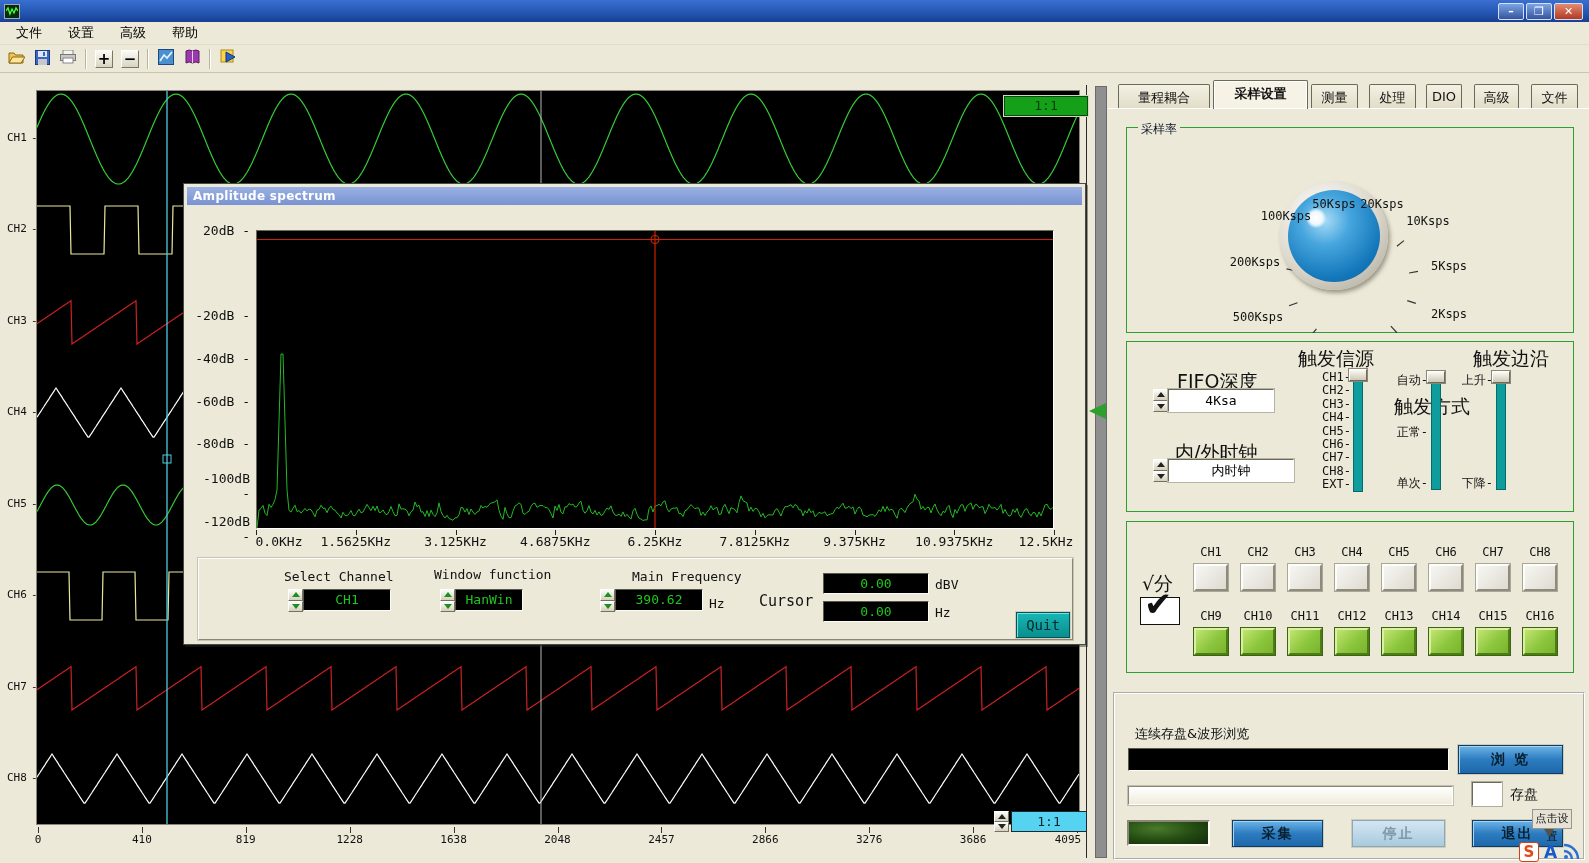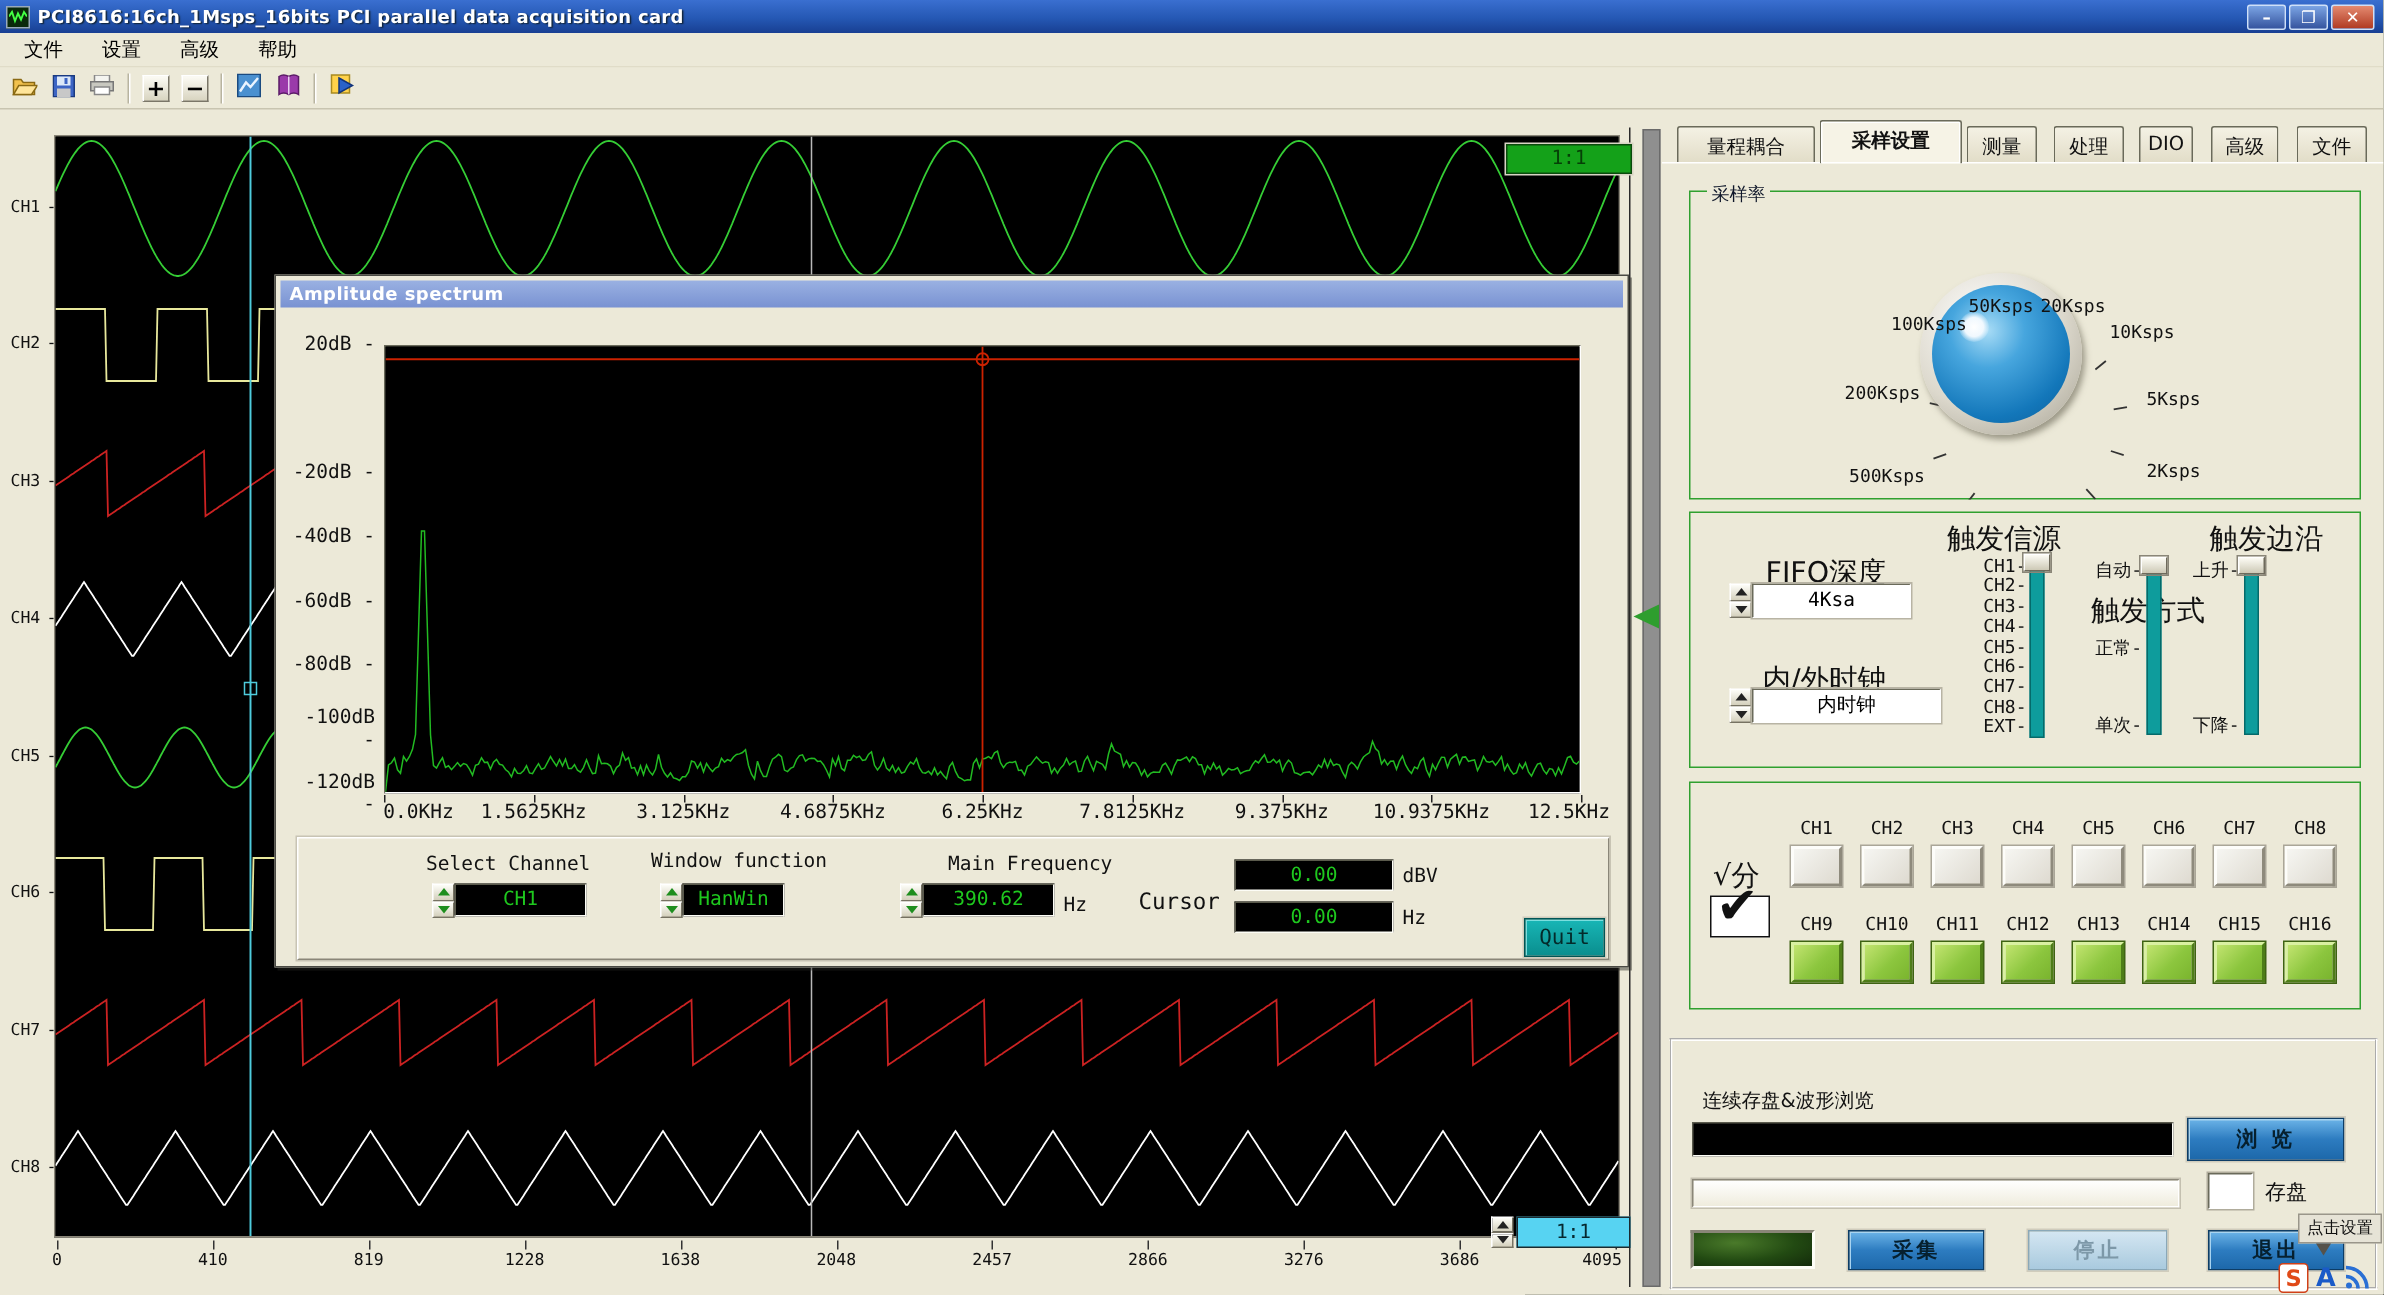--- a/index.html
+++ b/index.html
@@ -144,42 +144,41 @@
   .spec-xtick { position:absolute; top:346px; width:1px; height:5px; background:#222; }
   #spec-ctl { position:absolute; left:14px; top:374px; width:875px; height:82px; border:1px solid;
     border-color:#fff #8a8678 #8a8678 #fff; outline:1px solid #c8c4b4; }
   .spec-label { position:absolute; font-family:"DejaVu Sans Mono",monospace; font-size:13px; color:#111;
     white-space:nowrap; }
   #quit-btn { position:absolute; background:linear-gradient(180deg,#18b6b6,#0a8e8e); border:1px solid #055;
     outline:1px solid #cfccbc; color:#042a2a; font-family:"DejaVu Sans Mono",monospace; font-size:14px;
     display:flex; align-items:center; justify-content:center; box-shadow:inset 1px 1px 0 #7adede; }
 
   
-  #tooltip { position:absolute; left:1532px; top:809px; width:56px; height:20px; background:#e6e3d6;
+  #tooltip { position:absolute; left:1532px; top:809px; width:40px; height:20px; background:#e6e3d6;
     border:1px solid #9a968a; font-size:11px; text-align:center; line-height:18px; color:#111; z-index:50; }
   #tooltip-tail { position:absolute; left:1544px; top:829px; width:0; height:0; z-index:50;
     border-left:5px solid transparent; border-right:5px solid transparent; border-top:8px solid #55524a; }
   #tray { position:absolute; left:1519px; top:841px; width:70px; height:22px; display:flex; gap:5px;
     align-items:center; z-index:50; }
   #tray .s-tile { width:20px; height:20px; background:#fff; border:1px solid #d04018; border-radius:3px;
     color:#e04a18; font-weight:bold; font-size:15px; text-align:center; line-height:18px; }
   #tray .a-glyph { color:#1a5ac8; font-weight:bold; font-size:17px; }
 </style>
 </head>
 <body>
 
 <div id="app">
 
   <div id="titlebar">
     <div class="tb-icon">
       <svg width="12" height="10" viewBox="0 0 12 10">
           <polyline points="0,5 2,2 4,8 6,3 8,7 10,2 12,5" fill="none" stroke="#4f4" stroke-width="1.3"></polyline>
         </svg>
     </div>
-    <span class="tb-title">PCI8616:16ch_1Msps_16bits PCI parallel data acquisition card</span>
     <div id="winbtns">
       <div class="wbtn">–</div>
       <div class="wbtn">❐</div>
       <div class="wbtn close">✕</div>
     </div>
   </div>
 
   <div id="menubar">
       <div class="menu-item">文件</div>
       <div class="menu-item">设置</div>

